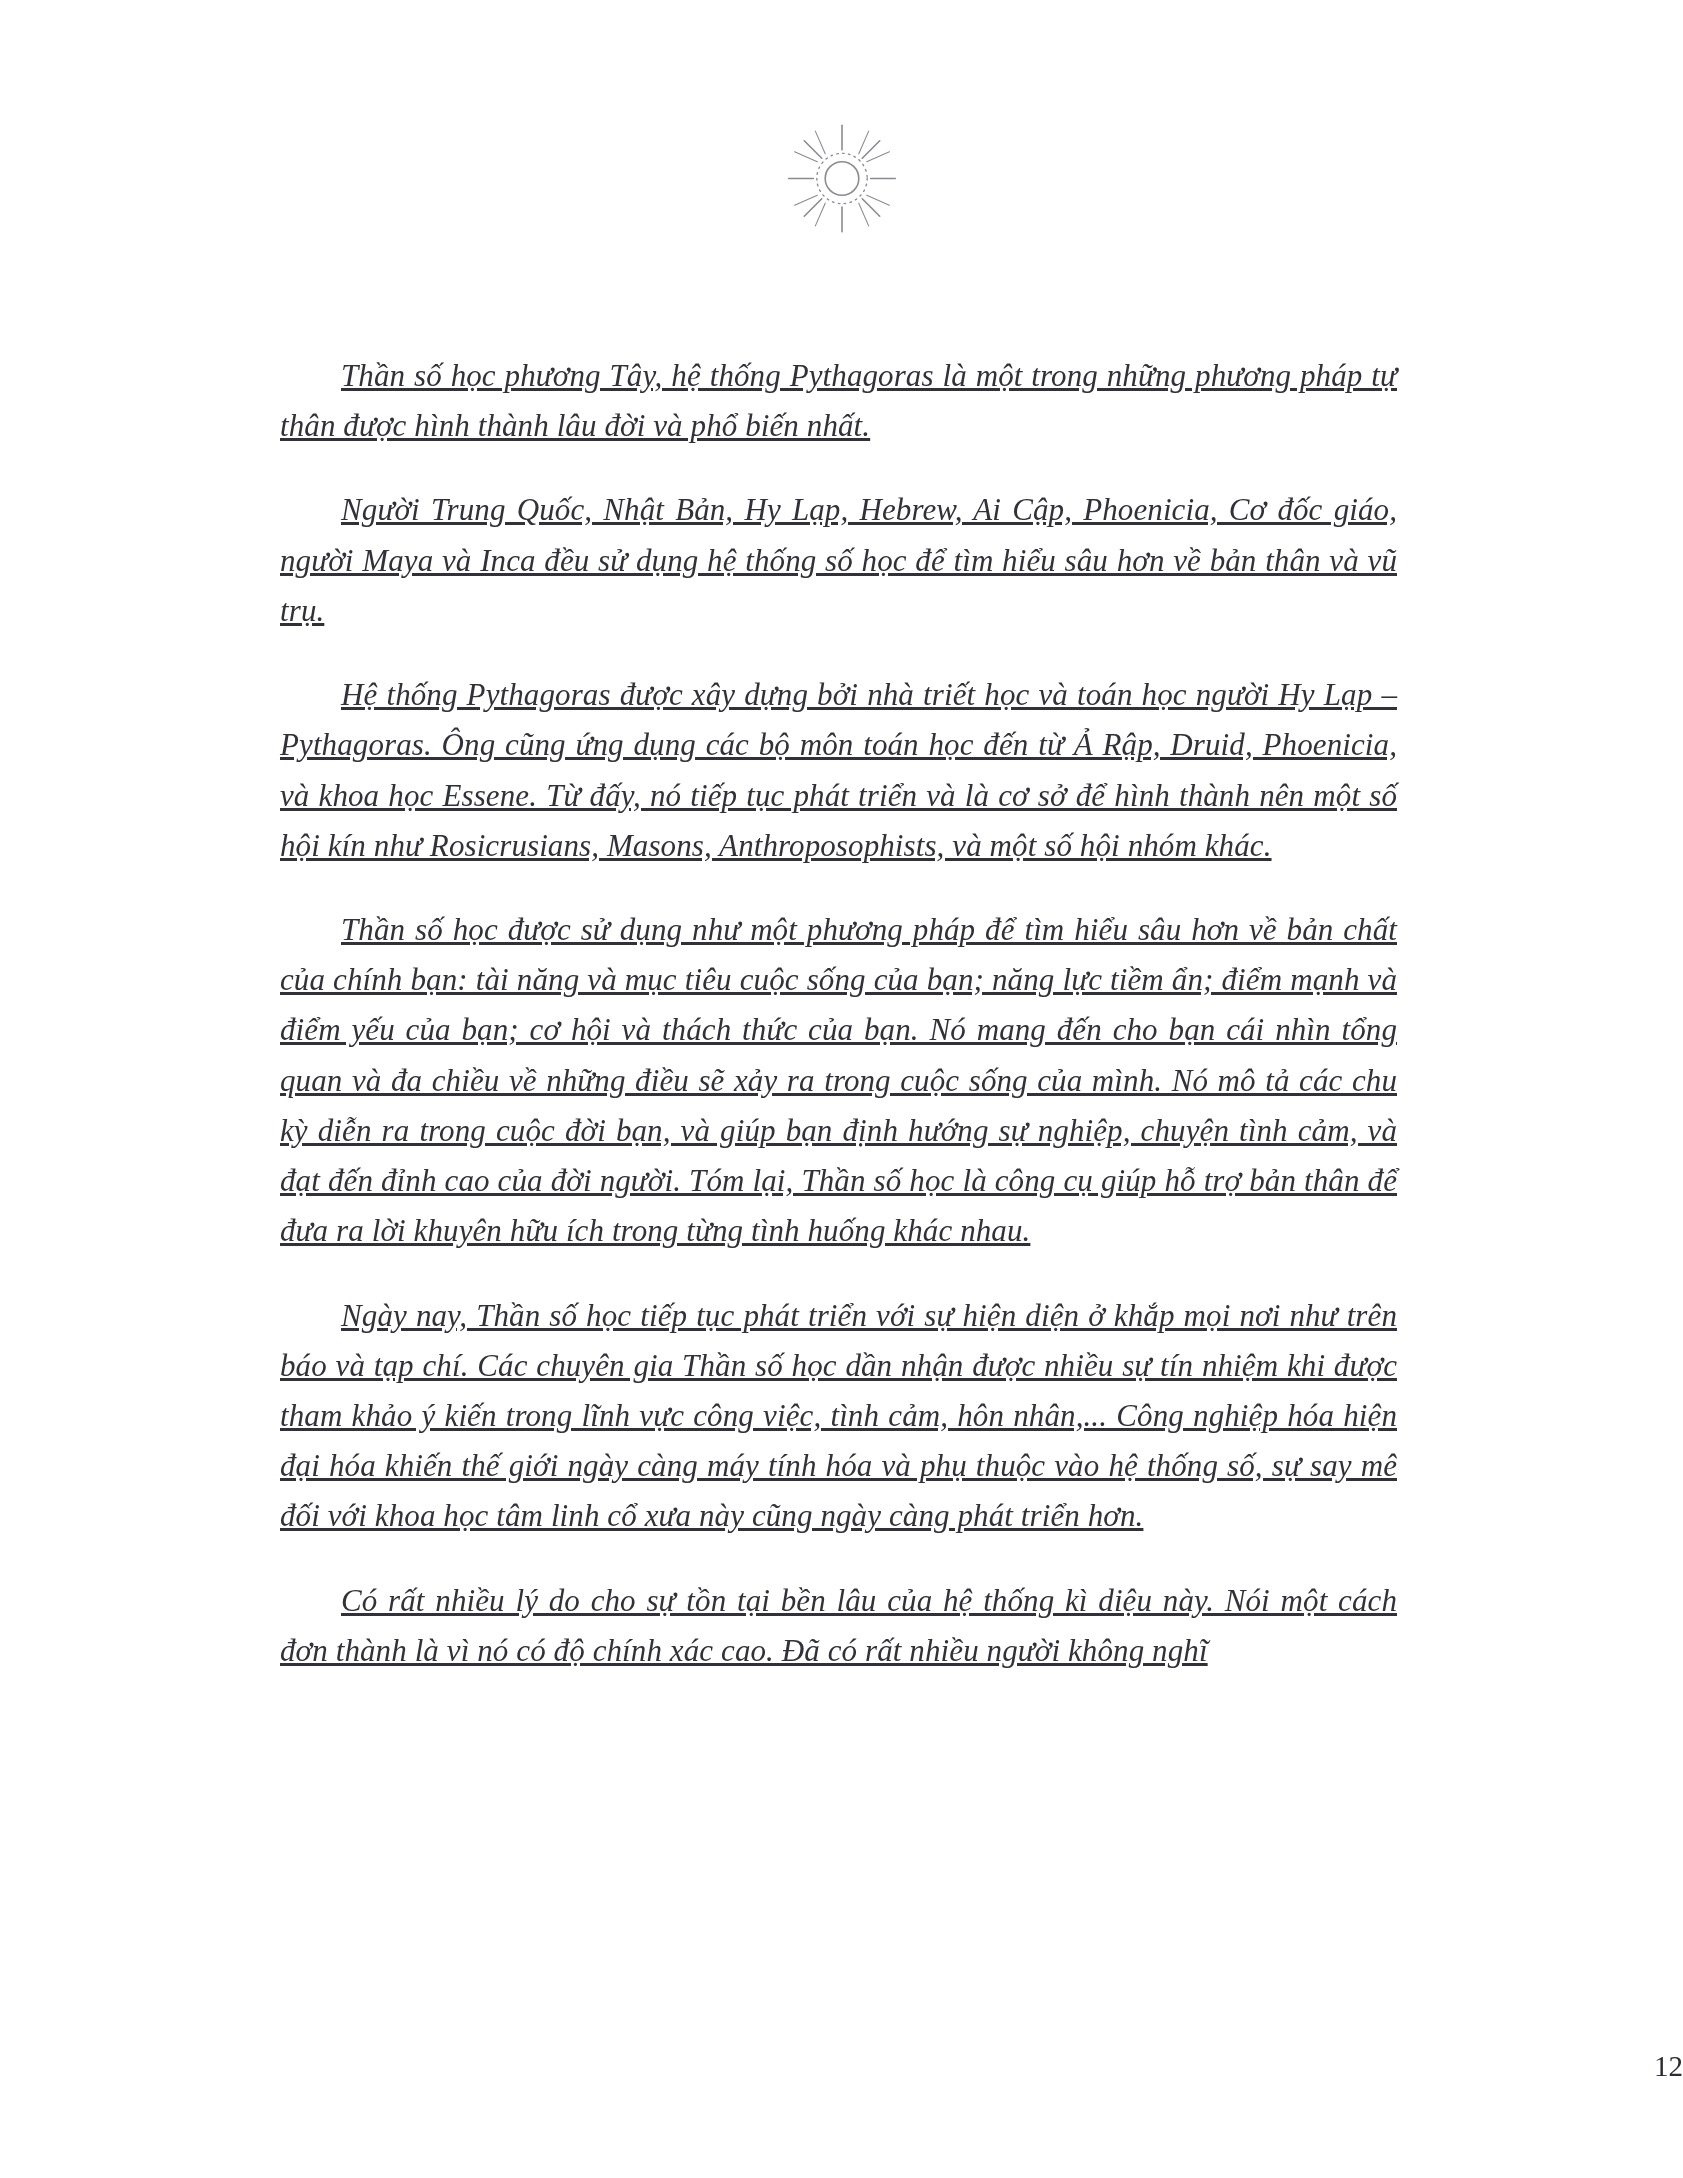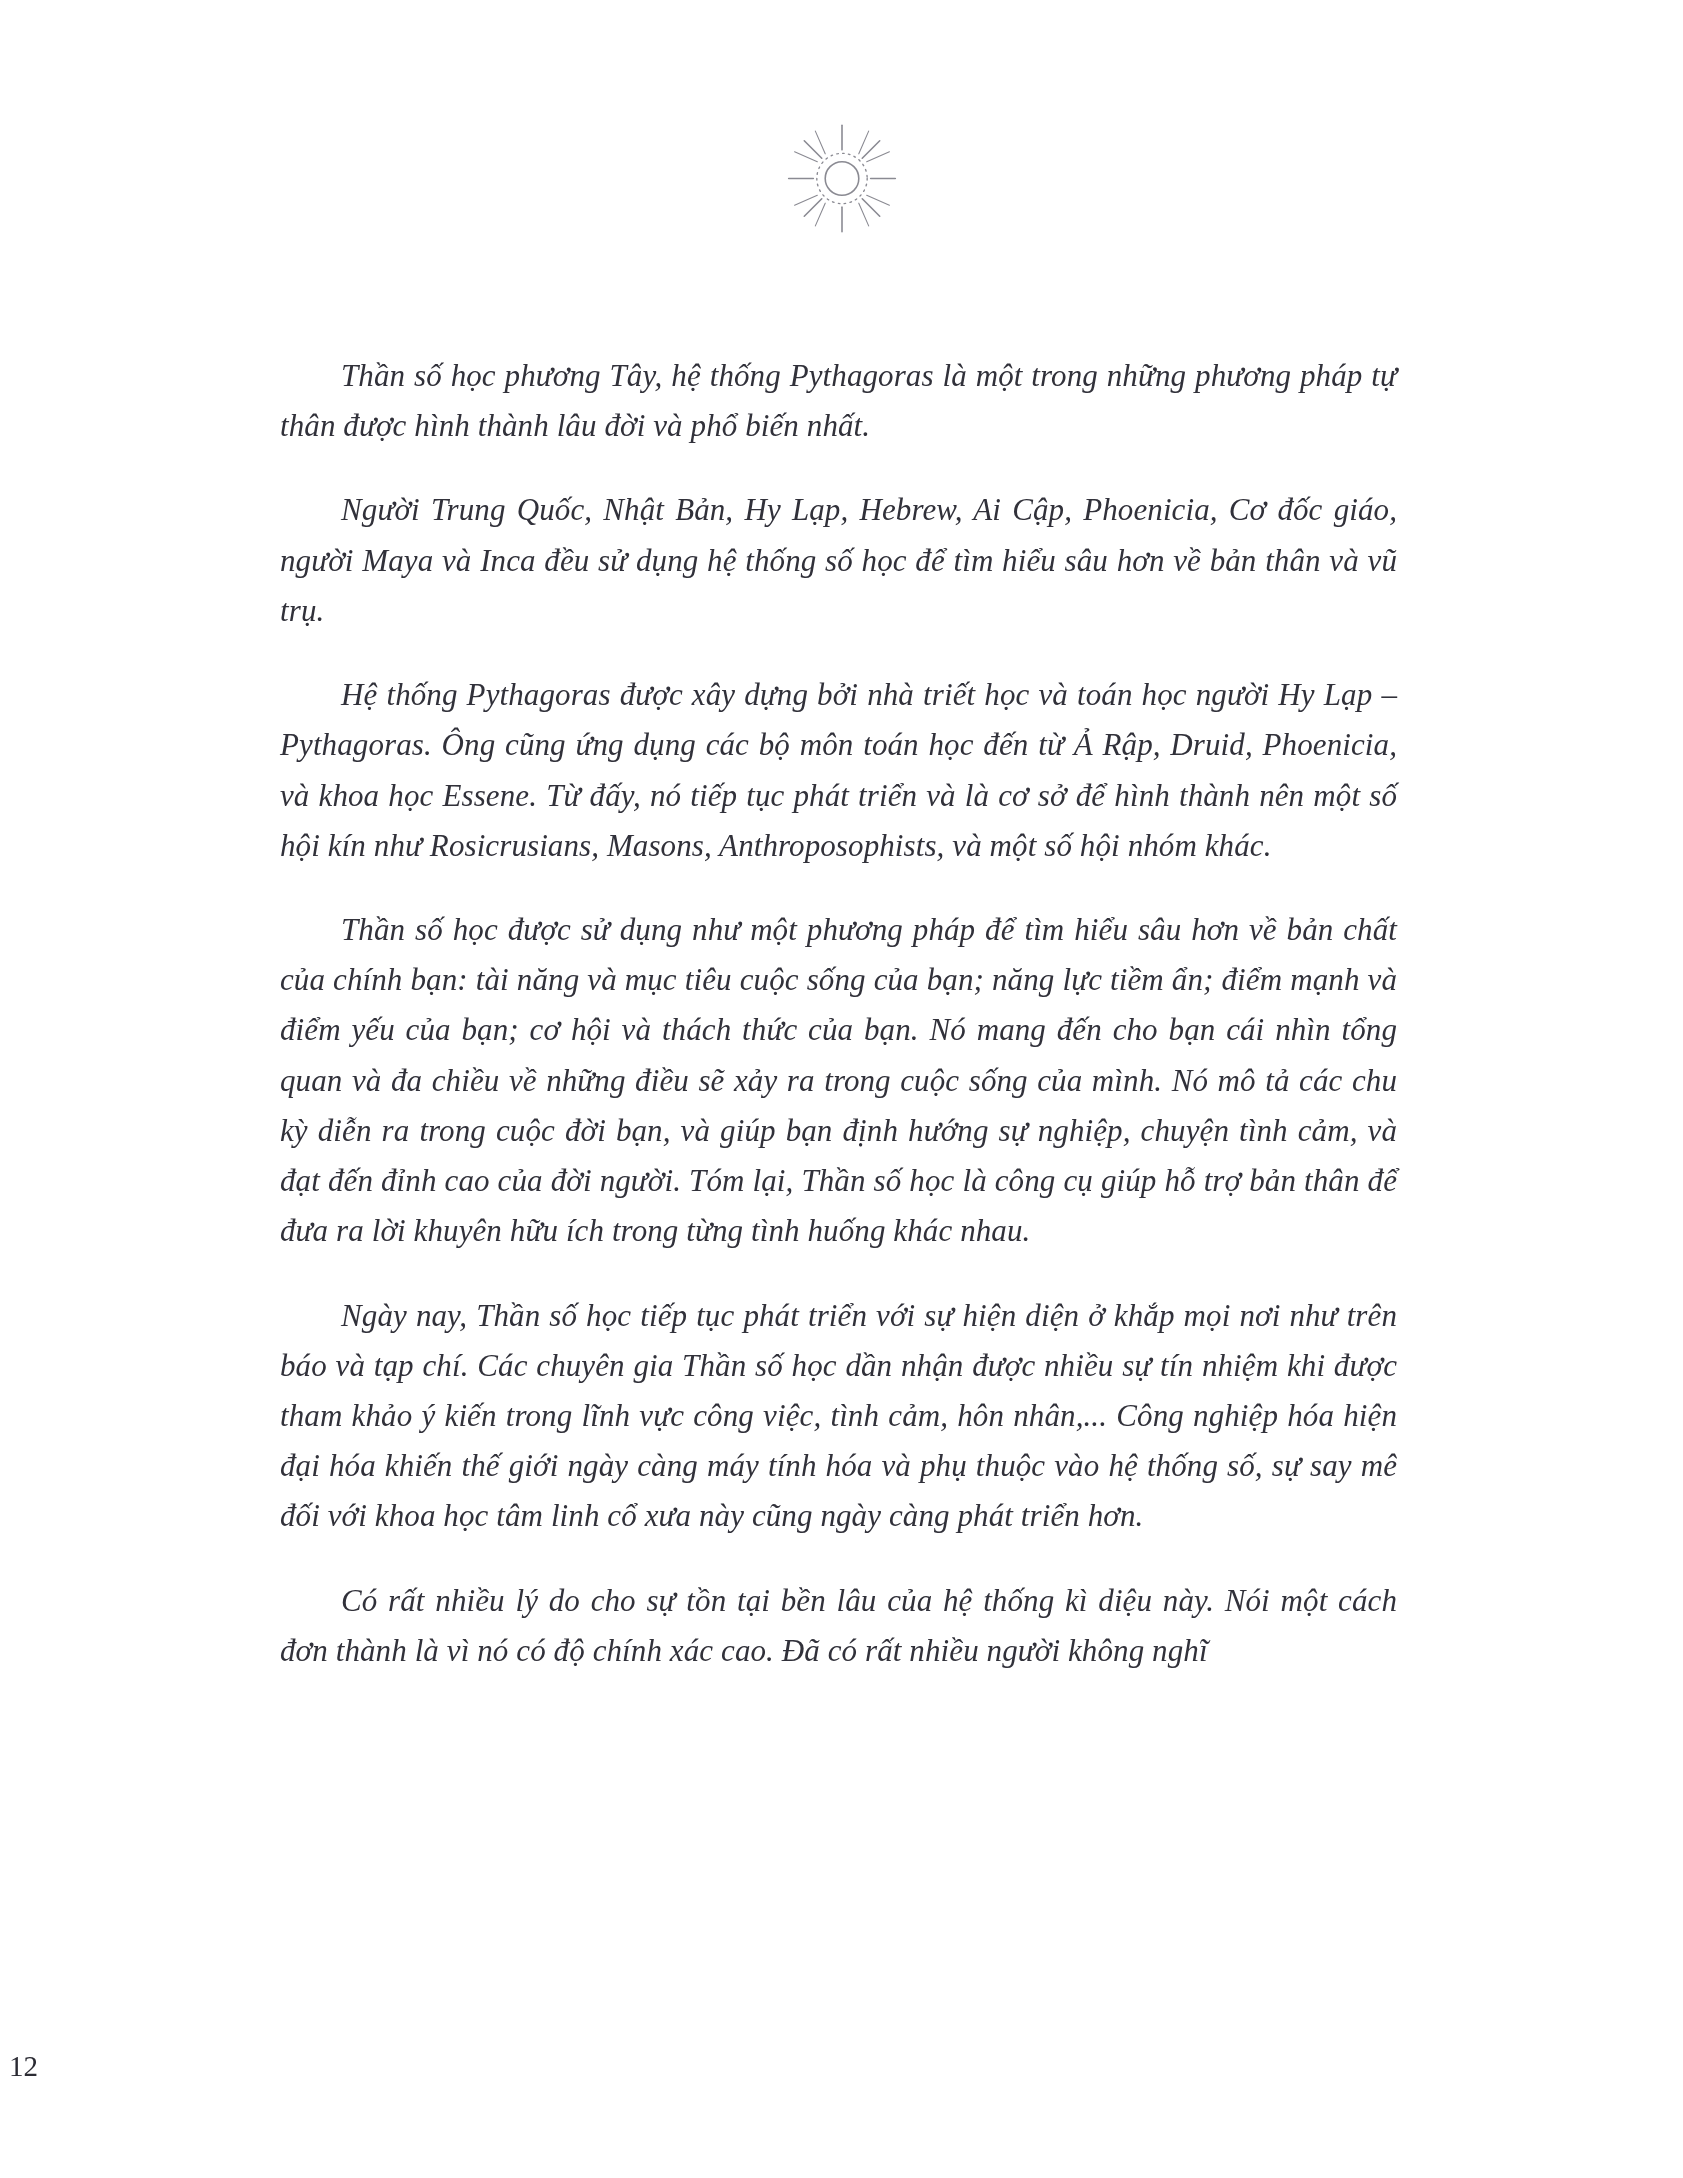--- a/index.html
+++ b/index.html
@@ -42,32 +42,33 @@
   .para {
     margin: 0 6px 34px 0;
     font-size: 31px;
     line-height: 1.62;
     text-align: justify;
     text-justify: inter-word;
     text-indent: 61px;
     font-style: italic;
     color: #31313a;
     letter-spacing: 0.1px;
+    text-decoration: underline;
   }
   .para:last-child {
     margin-bottom: 0;
   }
 
   
   .folio {
     position: absolute;
     bottom: 95px;
     left: 0;
     right: 0;
-    text-align: left;
+    text-align: right;
     font-size: 29px;
     font-style: normal;
     color: #2b2b33;
     font-family: "Liberation Serif", serif;
     padding-left: 9px;
   }
 </style>
 </head>
 <body>
 

